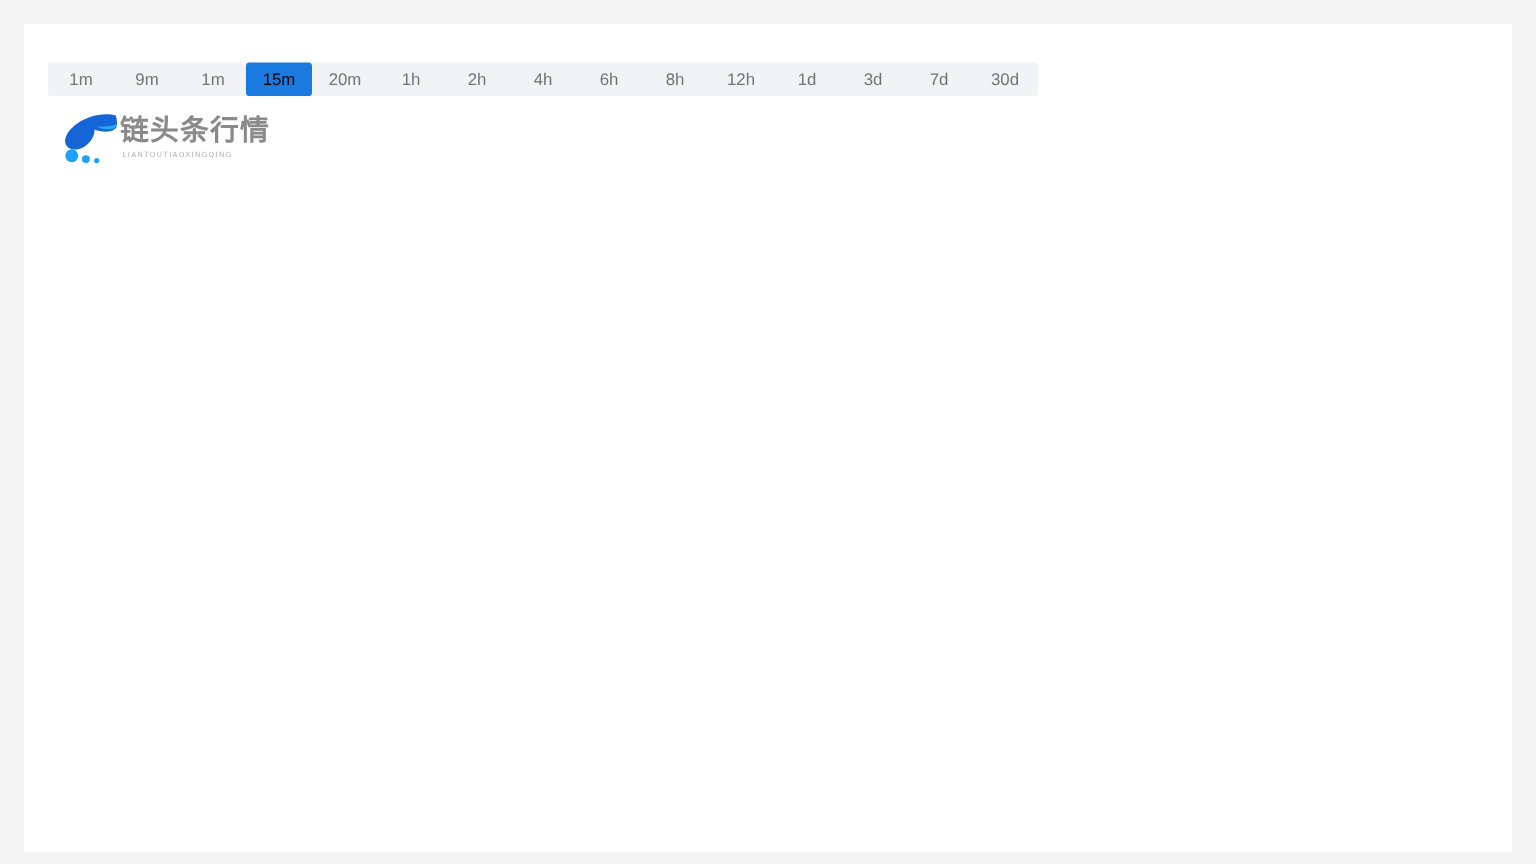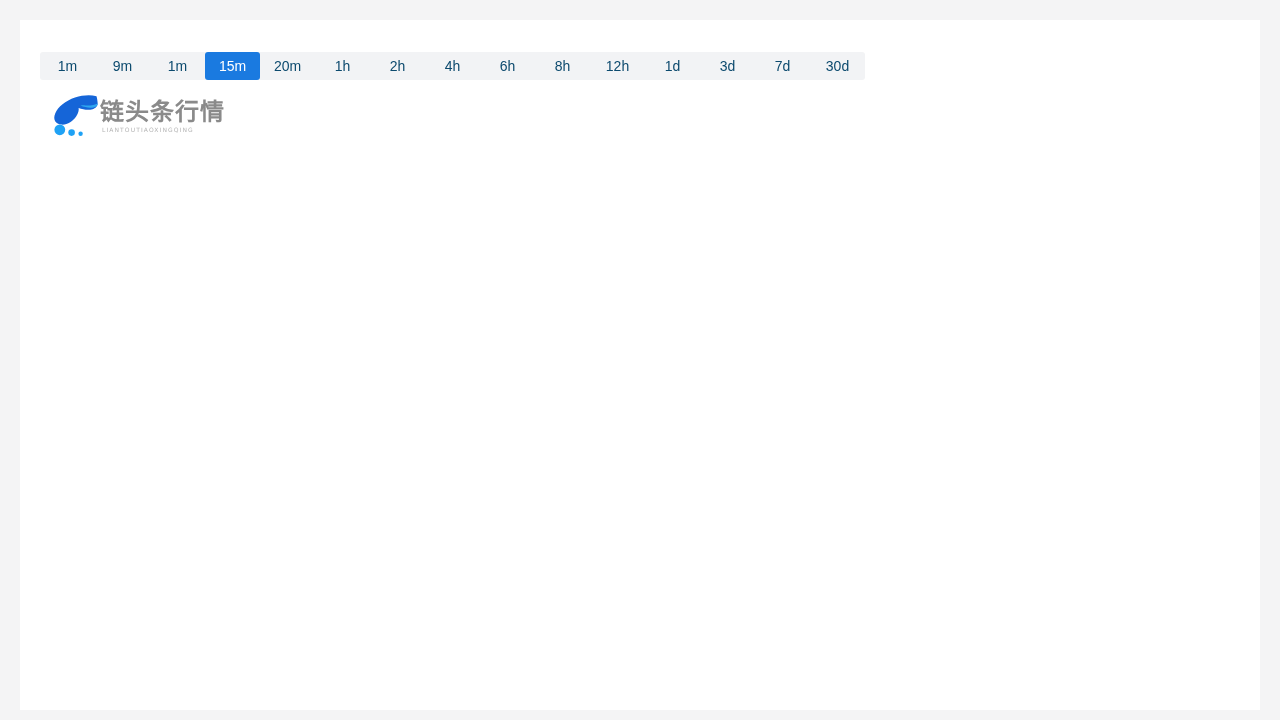--- a/index.html
+++ b/index.html
@@ -39,34 +39,34 @@
     align-items: stretch;
     padding: 0;
     box-sizing: border-box;
   }
   .tf-btn {
     min-width: 55px;
     height: 28px;
     line-height: 28px;
     text-align: center;
     font-size: 14px;
-    color: #0c4a6e;
+    color: #737373;
     background: transparent;
     border: none;
     border-radius: 3px;
     cursor: pointer;
     padding: 0 8px;
     box-sizing: border-box;
     font-family: "Liberation Sans", "DejaVu Sans", sans-serif;
     user-select: none;
     white-space: nowrap;
   }
   .tf-btn.active {
     background: #1a7ae0;
-    color: #ffffff;
+    color: #000000;
   }
 
   
   #chart-logo {
     position: absolute;
     left: 32px;
     top: 72px;
     display: flex;
     align-items: center;
     height: 48px;
@@ -83,21 +83,21 @@
     display: flex;
     flex-direction: column;
     justify-content: center;
   }
   #logo-title {
     font-size: 24px;
     font-weight: bold;
     color: #8a8a8a;
     letter-spacing: 1px;
     line-height: 26px;
-    font-family: Liberation Sans, sans-serif;
+    font-family: Liberation Mono, monospace;
     white-space: nowrap;
   }
   #logo-sub {
     font-size: 6px;
     color: #b4b4b4;
     letter-spacing: 1.1px;
     line-height: 8px;
     margin-top: 1px;
     margin-left: 2px;
     font-family: "DejaVu Sans", "Liberation Sans", sans-serif;

